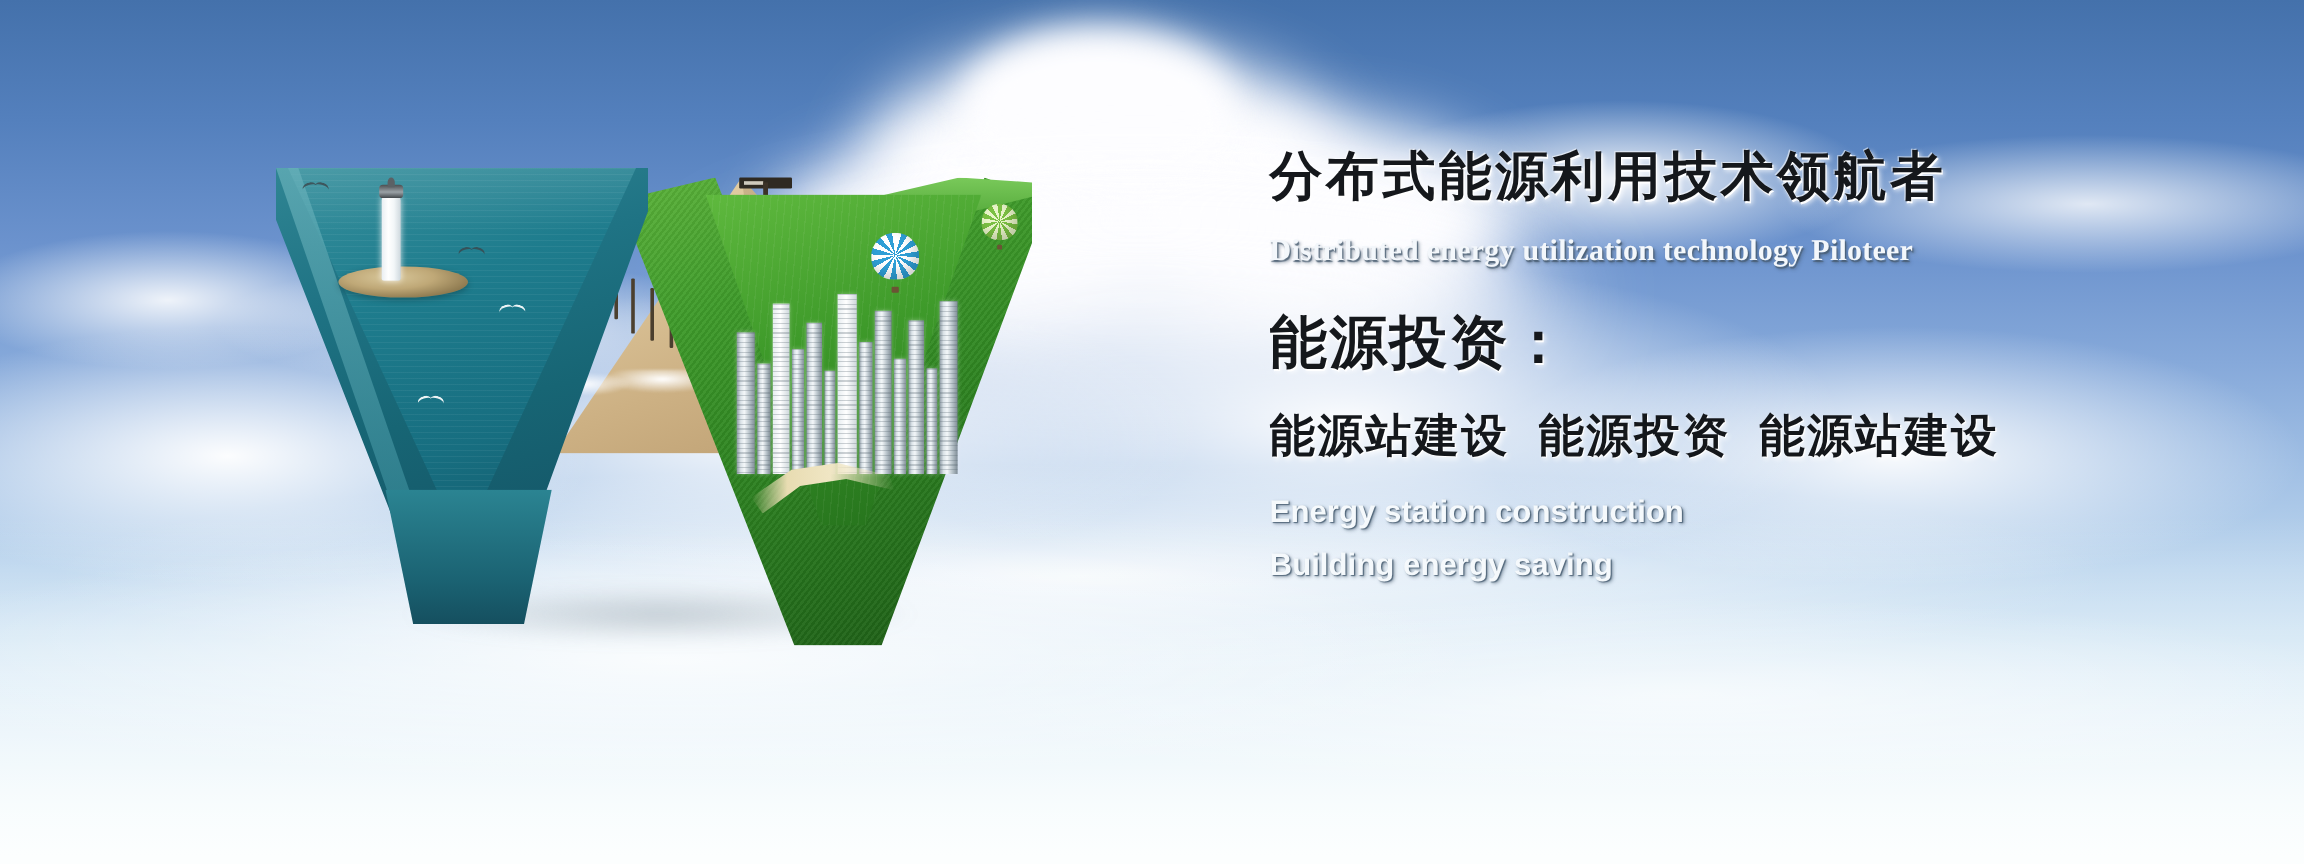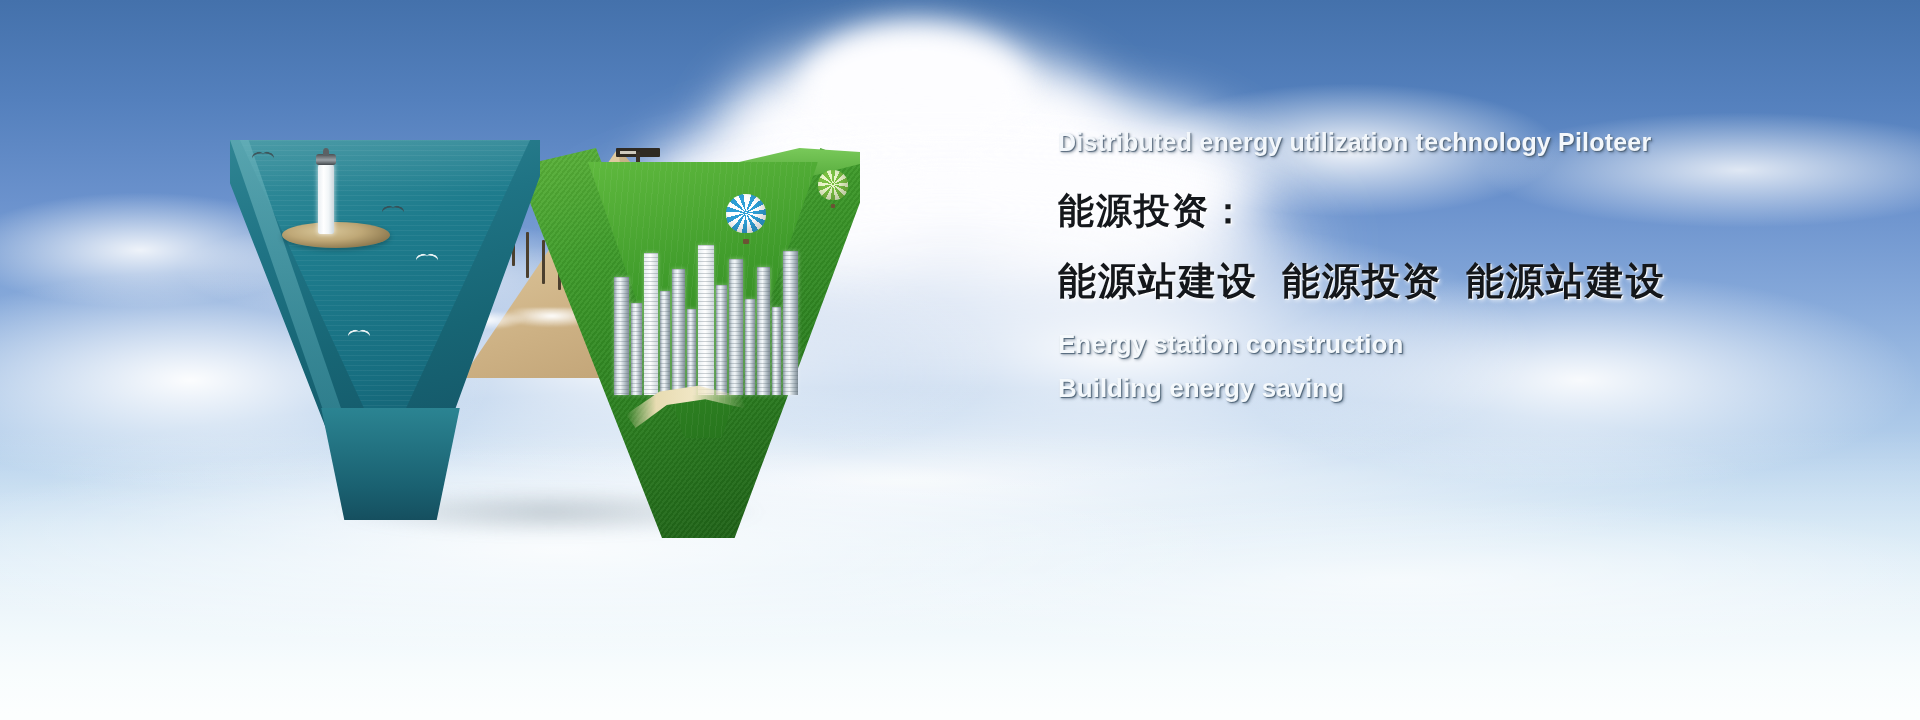--- a/index.html
+++ b/index.html
@@ -210,27 +210,28 @@
   
   #textblock{position:absolute;left:1058px;top:124px;width:800px;}
   .cn-head{
     font-size:44px;font-weight:700;letter-spacing:3px;line-height:1.08;
     color:#15181c;
     text-shadow: 1px 1px 0 rgba(255,255,255,.95), -1px -1px 0 rgba(255,255,255,.55),
                  2px 2px 4px rgba(255,255,255,.8);
     white-space:nowrap;
   }
   .en-sub{
-    margin-top:4px;font-size:25px;font-weight:700;letter-spacing:.2px;
+    margin-top:24px;font-size:25px;font-weight:700;letter-spacing:.2px;
     color:#f3f7fb;
     text-shadow: 1px 1px 1px rgba(70,90,110,.85), 2px 2px 3px rgba(60,80,100,.45);
     white-space:nowrap;
+    font-family:Liberation Serif, serif;
   }
   .cn-sec{
-    margin-top:30px;font-size:36px;font-weight:700;letter-spacing:2px;
+    margin-top:30px;font-size:48px;font-weight:700;letter-spacing:2px;
     color:#15181c;
     text-shadow: 1px 1px 0 rgba(255,255,255,.95), 2px 2px 4px rgba(255,255,255,.75);
     white-space:nowrap;
   }
   .cn-items{
     margin-top:20px;font-size:38px;font-weight:700;letter-spacing:2px;
     color:#14171b;
     text-shadow: 1px 1px 0 rgba(255,255,255,.95), 2px 2px 4px rgba(255,255,255,.75);
     white-space:nowrap;
   }
@@ -327,20 +328,21 @@
       <div id="gulls">
           <div class="gull dark" style="left: 22px; top: 8px;"></div>
           <div class="gull dark" style="left: 152px; top: 62px;"></div>
           <div class="gull" style="left: 186px; top: 110px;"></div>
           <div class="gull" style="left: 118px; top: 186px;"></div>
         </div>
     </div>
   </div>
 
   <div id="textblock">
+    <div class="cn-head">分布式能源利用技术领航者</div>
 
     <div class="en-sub">Distributed energy utilization technology Piloteer</div>
 
     <div class="cn-sec">能源投资：</div>
 
     <div class="cn-items" id="cn-items"><span>能源站建设</span><span>能源投资</span><span>能源站建设</span></div>
 
     <div id="en-list">
         <div class="en-line">Energy station construction</div>
         <div class="en-line">Building energy saving</div>

